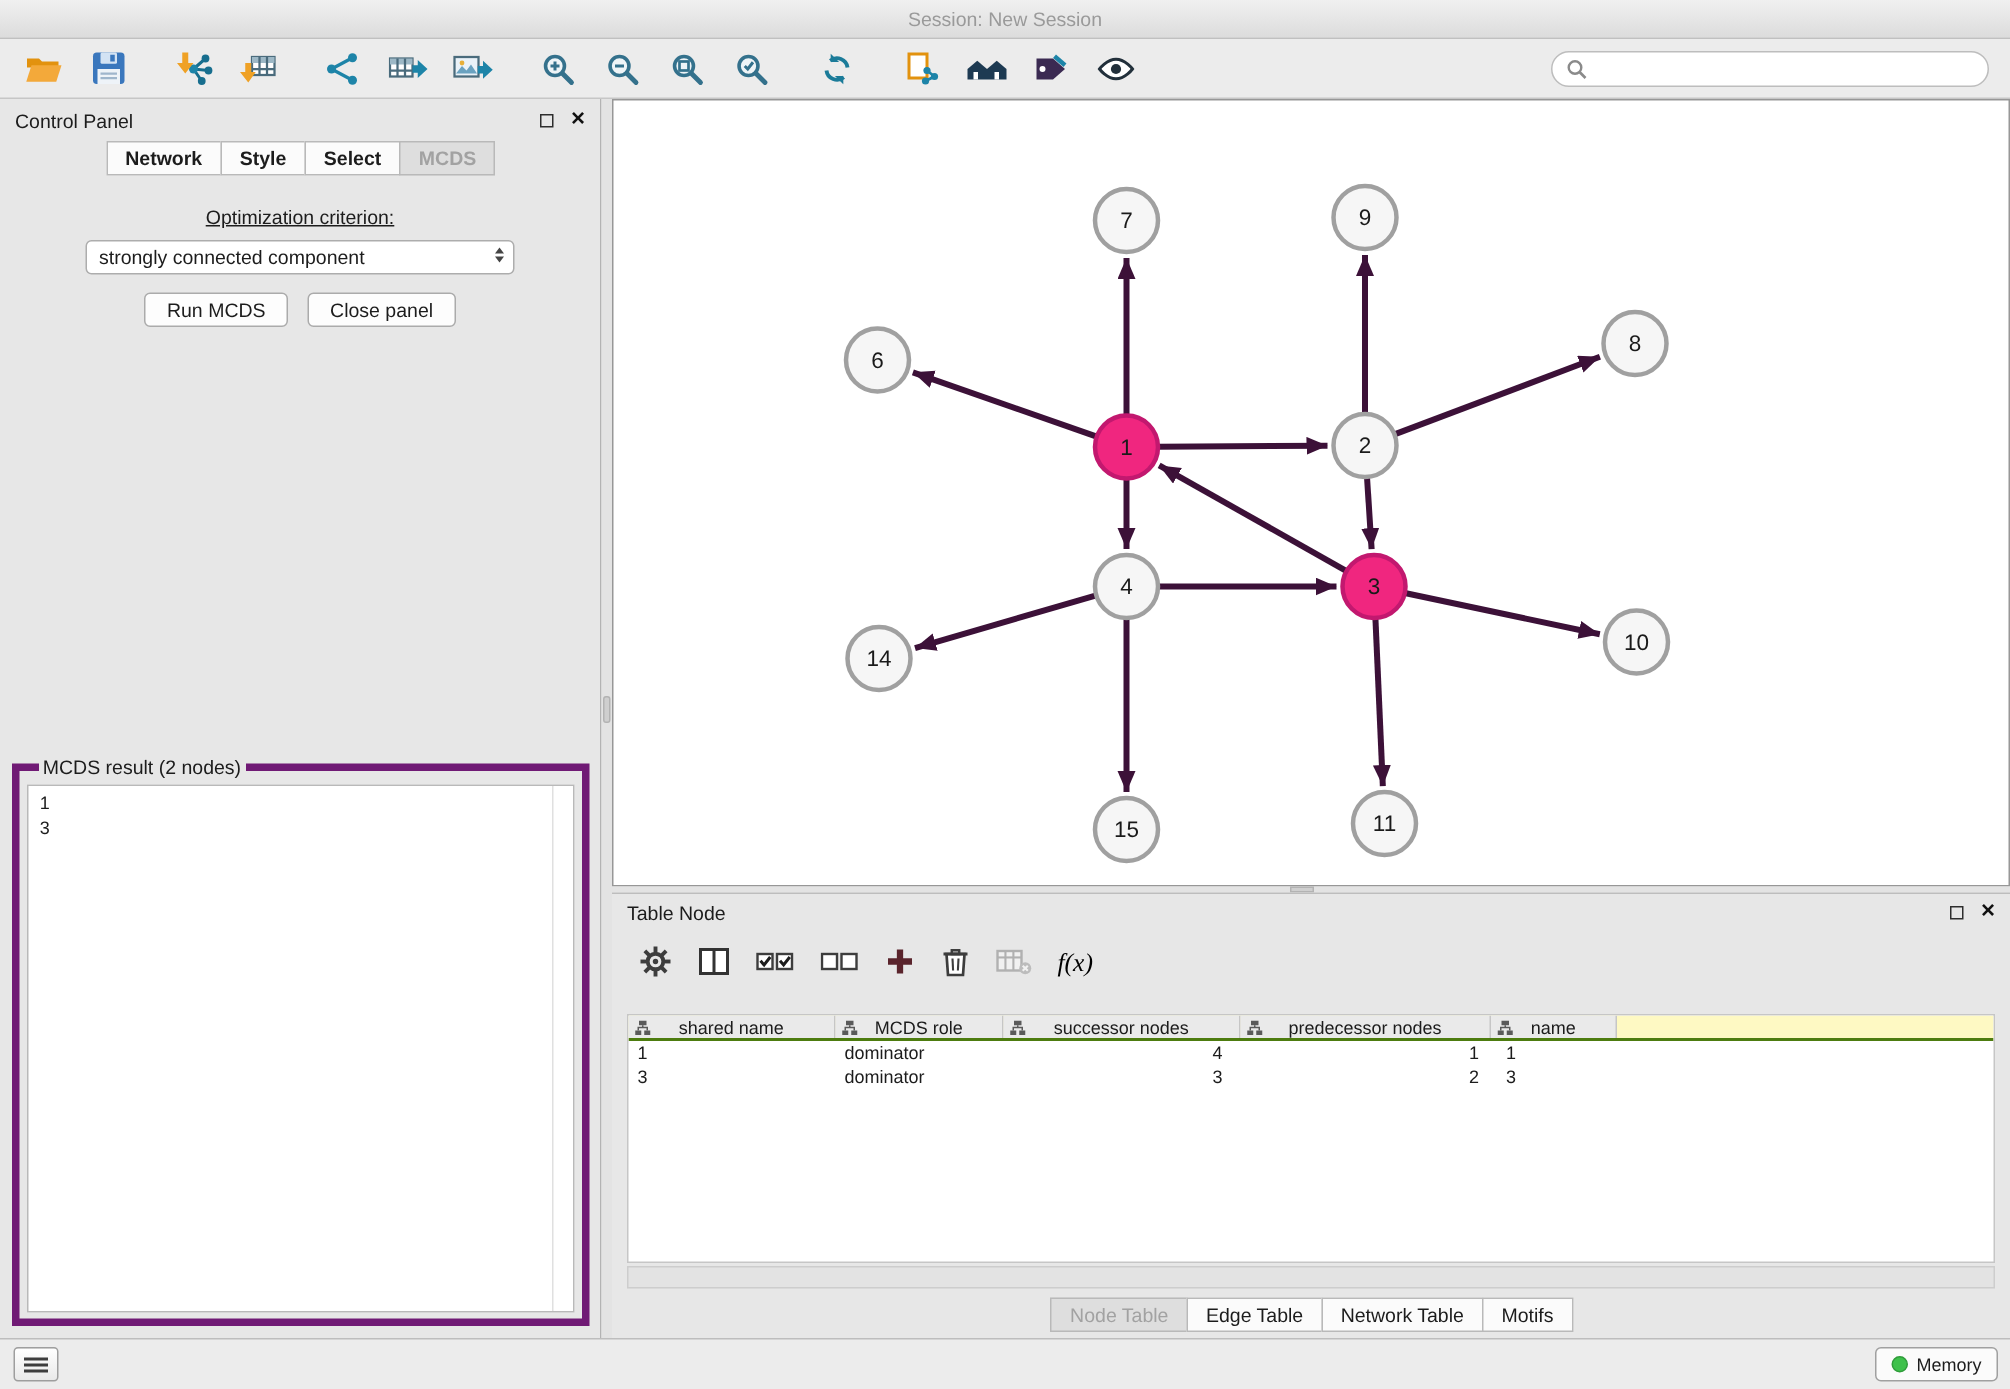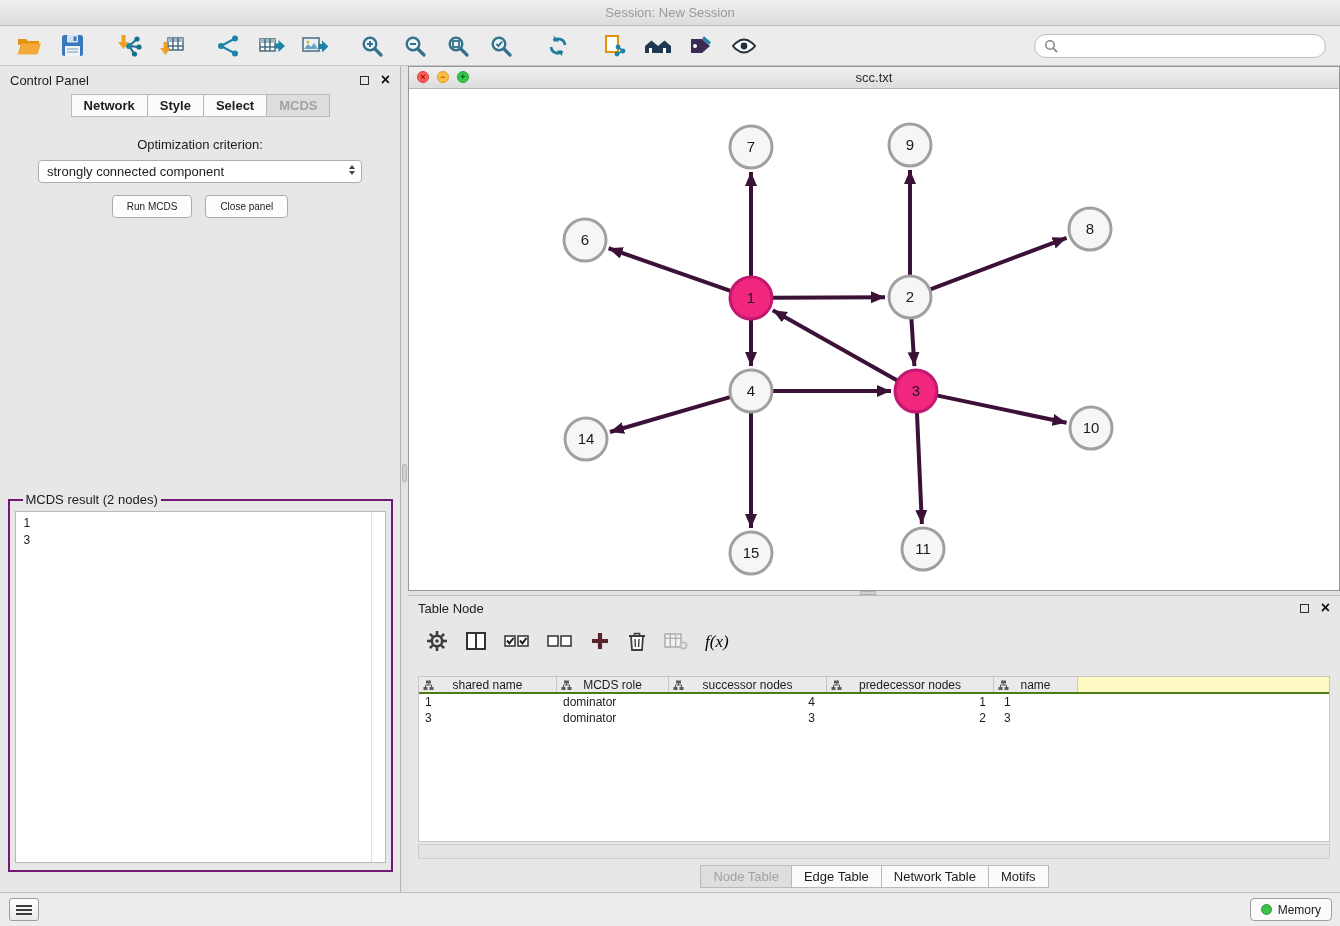--- a/index.html
+++ b/index.html
@@ -23,30 +23,30 @@
   .win-restore{width:9px;height:9px;border:1.5px solid #2e2e2e;margin-right:12px;display:inline-block;}
   .win-close{font-weight:bold;font-size:16px;line-height:1;color:#111;}
   .win-close::before{content:"×";}
   .tabs{display:flex;justify-content:center;font-weight:bold;}
   .tab{padding:3px 12px;border:1px solid #b9b9b9;background:#fbfbfb;margin-right:-1px;font-size:13px;}
   .tab.active{background:#dedede;color:#a2a2a2;}
 
   
   .control-panel{position:absolute;left:0;top:0;width:401px;height:100%;background:#e7e7e7;border-right:1px solid #b3b3b3;display:flex;flex-direction:column;}
   .cp-body{flex:1;display:flex;flex-direction:column;align-items:center;padding-top:20px;}
-  .opt-label{margin-bottom:8px;}
-  .dropdown{position:relative;width:324px;height:23px;background:#fff;border:1px solid #adadad;border-radius:4px;display:flex;align-items:center;padding:0 24px 0 8px;}
+  .opt-label{margin-bottom:8px;text-decoration:underline;}
+  .dropdown{position:relative;width:286px;height:23px;background:#fff;border:1px solid #adadad;border-radius:4px;display:flex;align-items:center;padding:0 24px 0 8px;}
   .dd-arrows{position:absolute;right:6px;top:4px;display:flex;flex-direction:column;gap:2px;}
   .dd-arrows i{display:block;width:0;height:0;border-left:3.5px solid transparent;border-right:3.5px solid transparent;}
   .dd-up{border-bottom:4.5px solid #444;}
   .dd-down{border-top:4.5px solid #444;}
   .btn-row{display:flex;gap:13px;margin-top:12px;}
-  .btn{height:23px;padding:0 14px;background:#fdfdfd;border:1px solid #ababab;border-radius:4px;font-size:10px;font-family:inherit;color:#1c1c1c;}
+  .btn{height:23px;padding:0 14px;background:#fdfdfd;border:1px solid #ababab;border-radius:4px;font-size:13px;font-family:inherit;color:#1c1c1c;}
   .spacer{flex:1;}
-  .result-fieldset{width:385px;height:380px;margin:0 8px 20px;border:2px solid #701a75;padding:4px 5px;}
+  .result-fieldset{width:385px;height:380px;margin:0 8px 8px;border:5px solid #701a75;padding:4px 5px;}
   .result-fieldset legend{padding:0 3px;margin-left:8px;}
   .result-box{position:relative;width:100%;height:352px;background:#fff;border:1px solid #b9b9b9;font-size:12px;line-height:17px;padding:3px 8px;overflow:hidden;}
   .result-scroll{position:absolute;top:0;right:13px;bottom:0;width:1px;background:#e0e0e0;}
 
   
   .right-col{position:absolute;left:408px;top:0;right:0;height:100%;}
   .v-splitter{position:absolute;left:401px;top:0;width:7px;height:100%;background:#e3e3e3;}
   .v-splitter .grip{position:absolute;top:398px;left:1px;width:5px;height:18px;background:#cfcfcf;border:1px solid #b3b3b3;border-radius:2px;}
   .h-splitter{position:absolute;top:525px;left:0;right:0;height:4px;background:#e3e3e3;}
   .h-splitter .grip{position:absolute;left:452px;top:0;width:16px;height:4px;background:#cfcfcf;border:1px solid #b3b3b3;}
@@ -290,28 +290,20 @@
     </div>
   </div>
 
   <div class="v-splitter">
     <div class="grip"></div>
   </div>
 
   <div class="right-col">
 
     <div class="network-window">
-      <div class="nw-titlebar">
-        <span class="tl-group">
-          <span class="tl tl-red"></span>
-          <span class="tl tl-yellow"></span>
-          <span class="tl tl-green"></span>
-        </span>
-        <span>scc.txt</span>
-      </div>
       <div class="nw-canvas">
         <svg id="graph-svg" width="930" height="502" viewBox="0 0 930 502">
           <defs>
             <marker id="arrow" markerUnits="userSpaceOnUse" markerWidth="16" markerHeight="13" refX="14" refY="6" orient="auto">
               <path id="arrow-path" d="M0 0 L14 6 L0 12 Z" fill="#3c1138"></path>
             </marker>
           </defs>
         <line x1="342" y1="187" x2="342" y2="82" stroke="#3c1138" stroke-width="4" marker-end="url(#arrow)"></line>
             <line x1="322.1752536154717" y1="201.07328138371903" x2="199.60088855300984" y2="158.24609359081066" stroke="#3c1138" stroke-width="4" marker-end="url(#arrow)"></line>
             <line x1="362.99958468064904" y1="207.86792714037327" x2="476.00049442779874" y2="207.1572295947937" stroke="#3c1138" stroke-width="4" marker-end="url(#arrow)"></line>

